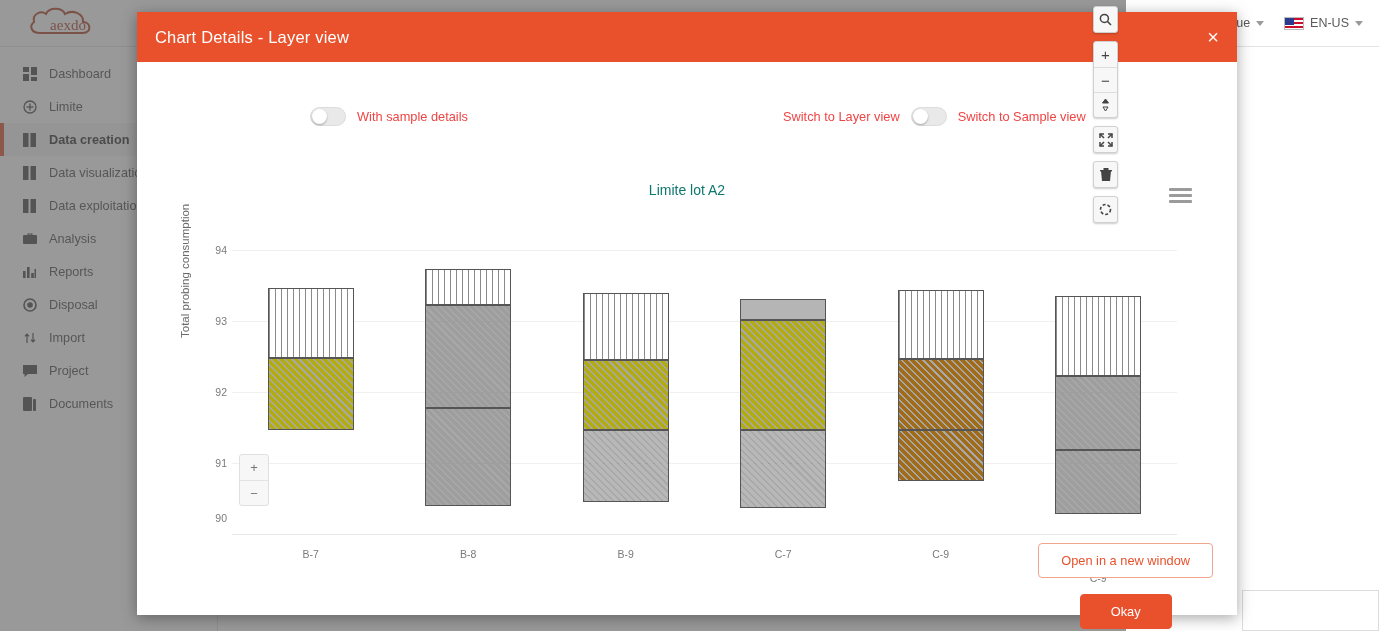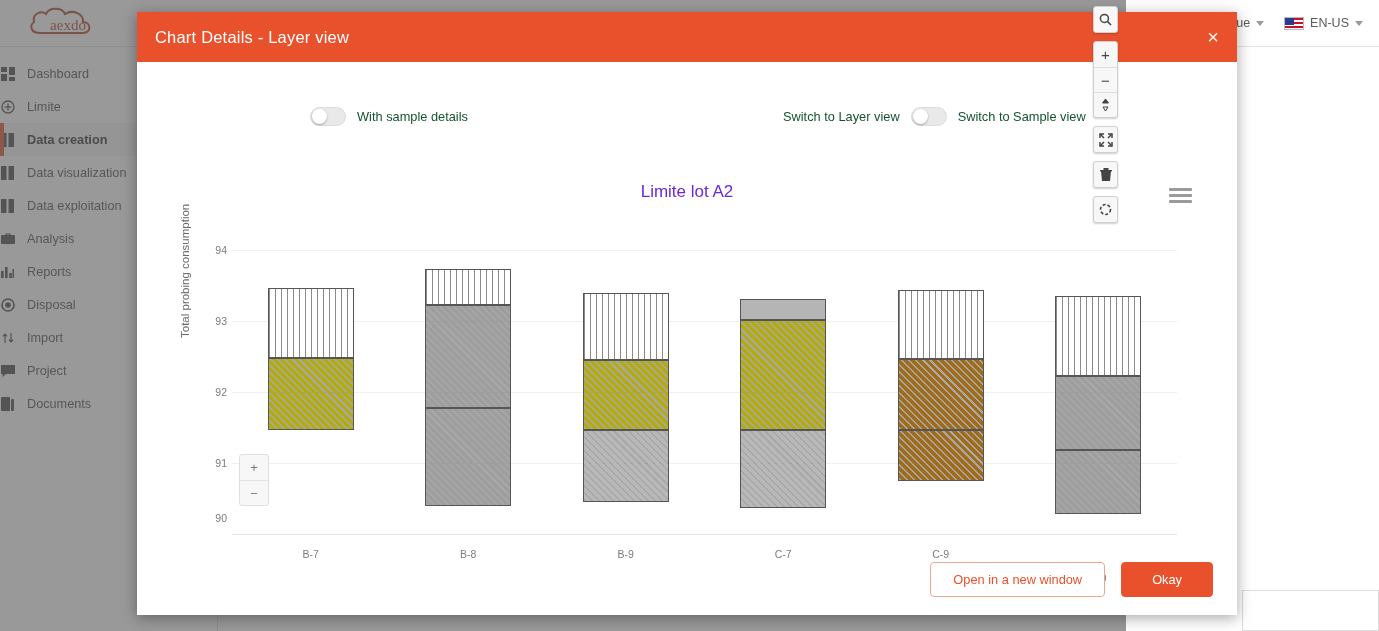--- a/index.html
+++ b/index.html
@@ -33,21 +33,21 @@
   .flag .stripes { position:absolute; inset:0; background: repeating-linear-gradient(#c8102e 0 2px, #fff 2px 4px); }
   .flag .canton { position:absolute; left:0; top:0; width:9px; height:7px; background:#2a3b8f; }
 
   
   .sidebar {
     position: absolute; left: 0; top: 47px; width: 218px; height: 584px;
     background: #fff; border-right: 1px solid #e4e4e4; padding-top: 10px;
   }
   .nav-item {
     display: flex; align-items: center; gap: 12px;
-    height: 33px; font-size: 12.7px; color: #4f4f4f;
+    height: 33px; padding-left: 22px; font-size: 12.7px; color: #4f4f4f;
     position: relative;
   }
   .nav-item.active { background: #f3f3f3; font-weight: bold; color: #333; }
   .nav-item.active::before {
     content: ""; position: absolute; left: 0; top: 0; width: 4px; height: 100%;
     background: #e0522d;
   }
   .nav-ico { width: 15px; height: 15px; display:flex; align-items:center; justify-content:center; color:#4a4a4a; flex:none;}
   .nav-ico svg { display:block; }
 
@@ -98,37 +98,37 @@
   }
   .modal-head {
     height:50px; background:#e8512c; display:flex; align-items:center;
     padding: 0 18px; color:#fff; flex:none;
   }
   .modal-title { font-size:16.5px; font-weight:400; letter-spacing:.2px; }
   .modal-close { margin-left:auto; font-size:20px; line-height:1; color:#fff; opacity:.95; }
   .modal-body { flex:1; position:relative; padding: 0; }
 
   .toggles { position:absolute; left:0; top:45px; width:100%; height:40px; }
-  .tgroup { position:absolute; display:flex; align-items:center; gap:11px; font-size:12.8px; color:#14532d; }
+  .tgroup { position:absolute; display:flex; align-items:center; gap:11px; font-size:12.8px; color:#ef4444; }
   .tg1 { left: 173px; top: 0; }
   .tg2 { left: 610px; top: 0; margin-left: 36px; }
   .switch {
     width: 36px; height: 19px; border-radius: 10px; background: #e9e9e9;
     border:1px solid #dcdcdc; position:relative; flex:none;
   }
   .switch .knob {
     position:absolute; left:1px; top:1px; width:15px; height:15px; border-radius:50%;
     background:#fff; box-shadow:0 1px 2px rgba(0,0,0,.3);
   }
 
   
   .chart { position:absolute; left:0; top:120px; width:1100px; height:390px; }
   .chart-title {
     position:absolute; width:100%; text-align:center; top:0;
-    font-size:17px; color:#6d28d9;
+    font-size:14px; color:#0f766e;
   }
   .burger { position:absolute; right:45px; top:6px; display:flex; flex-direction:column; gap:3px; }
   .burger i { display:block; width:23px; height:3px; background:#9b9b9b; border-radius:1px; }
 
   .plot { position:absolute; left: 50px; top: 60px; width: 1020px; height: 300px; }
   .ylabel {
     position:absolute; left:-8px; top: 96px; transform: rotate(-90deg); transform-origin: left top;
     font-size:11.5px; color:#6a6a6a; white-space:nowrap;
   }
   .gridline { position:absolute; left:45px; right:30px; height:1px; background:#f0f0f0; }
@@ -140,21 +140,21 @@
   .seg { position:absolute; left:0; width:100%; border:1px solid #555; }
 
   .zoomctl {
     position:absolute; left:52px; top:212px; width:30px;
     background:#f7f7f7; border:1px solid #e0e0e0; border-radius:3px; z-index:4;
   }
   .zoomctl div { height:25px; display:flex; align-items:center; justify-content:center; font-size:13px; color:#777; }
   .zoomctl div + div { border-top:1px solid #e3e3e3; }
 
   .modal-foot {
-    position:absolute; right:24px; bottom:0; height:72px; display:flex; align-items:center; gap:16px;
+    position:absolute; right:24px; bottom:0; height:72px; display:flex; align-items:center; gap:16px;flex-direction:column;
   }
   .btn-outline {
     border:1px solid #f0a58f; color:#e8512c; background:#fff;
     border-radius:4px; font-size:12.8px; padding:9px 22px;
   }
   .btn-solid {
     border:1px solid #e8512c; color:#fff; background:#e8512c;
     border-radius:4px; font-size:12.8px; padding:9px 30px;
   }
 </style>

